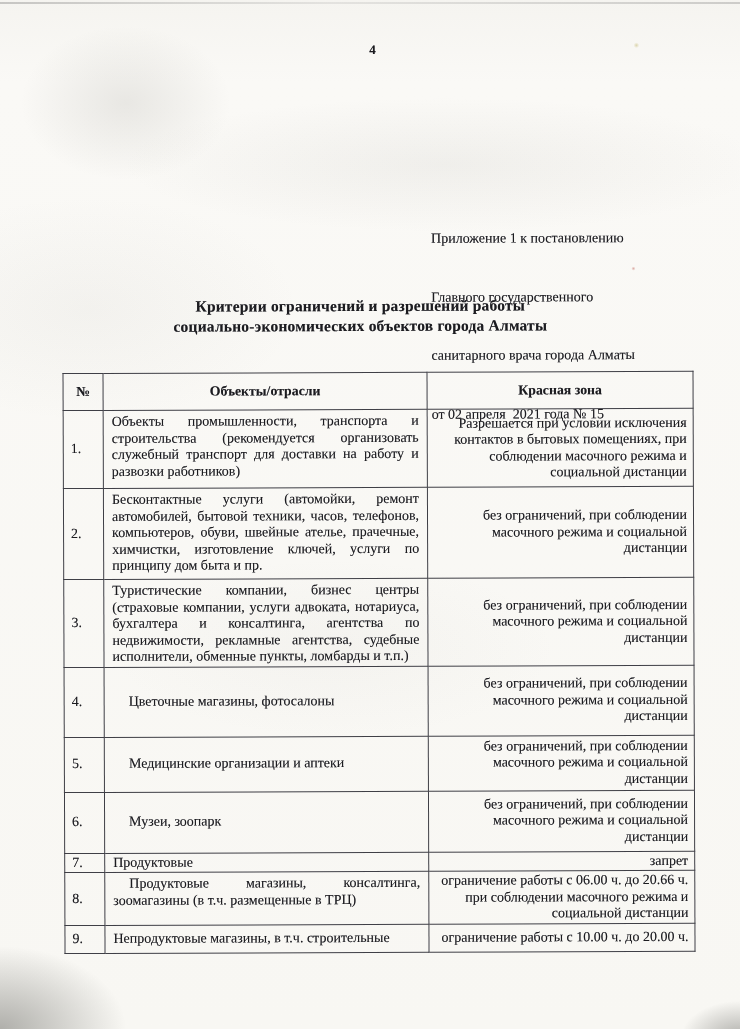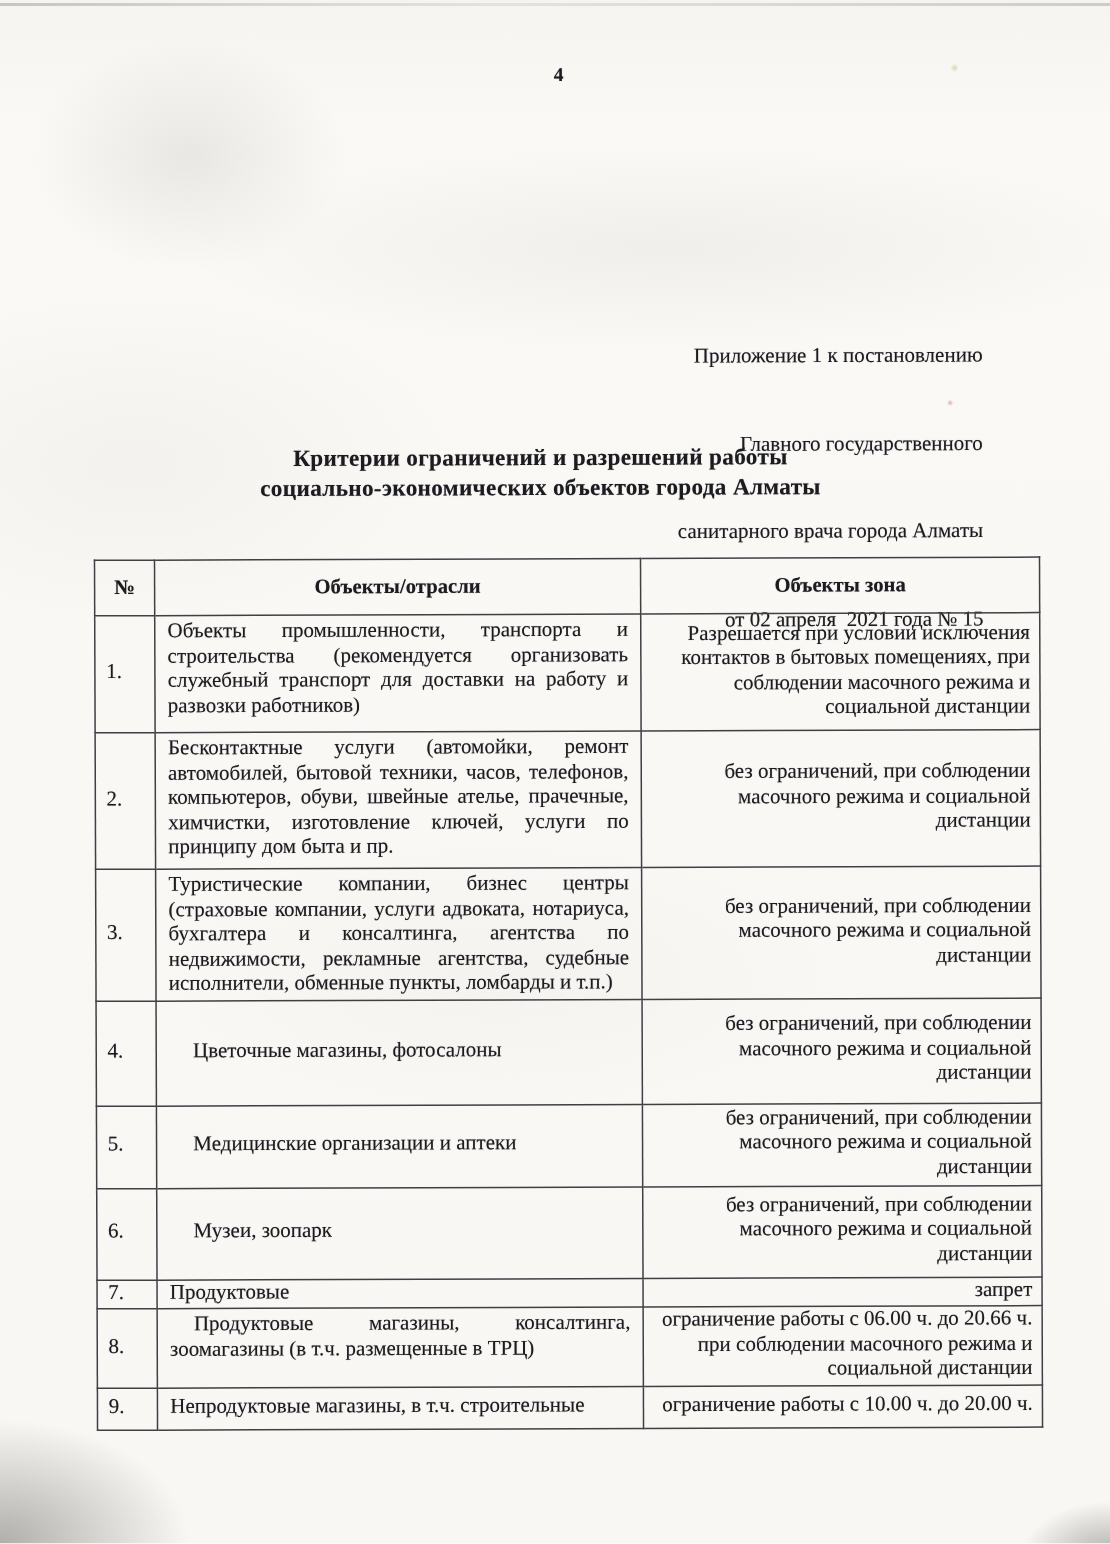--- a/index.html
+++ b/index.html
@@ -18,21 +18,21 @@
       linear-gradient(180deg,#f5f4f0 0%,#faf9f6 8%,#f8f7f3 100%);
   }
   .scan .txt{text-shadow:0 0 .6px rgba(28,28,42,.45);}
   .top-line{position:absolute;top:2px;left:0;width:100%;height:2px;
     background:linear-gradient(90deg,rgba(100,100,100,.32),rgba(125,125,125,.15) 45%,rgba(100,100,100,.28));}
   .tilt{position:absolute;inset:0;transform:rotate(-0.2deg);transform-origin:50% 50%;}
 
   .page-number{position:absolute;top:42px;left:0;width:748px;text-align:center;
     font-weight:bold;font-size:13px;}
 
-  .appendix{position:absolute;top:190px;left:416px;width:240px;text-align:right;
+  .appendix{position:absolute;top:190px;left:432px;width:240px;text-align:left;
     font-size:14px;line-height:19.5px;white-space:pre-wrap;}
 
   .doc-title{position:absolute;top:296px;left:0;width:722px;text-align:center;
     font-weight:bold;font-size:15.5px;line-height:20px;letter-spacing:.2px;}
 
   table.criteria{position:absolute;top:372px;left:63px;width:630px;
     border-collapse:collapse;table-layout:fixed;font-size:14px;line-height:16.5px;}
   .criteria col.c-num{width:40px;}
   .criteria col.c-obj{width:324px;}
   .criteria col.c-red{width:266px;}
@@ -72,21 +72,21 @@
     <table class="criteria txt">
       <colgroup>
           <col class="c-num">
           <col class="c-obj">
           <col class="c-red">
         </colgroup>
       <thead>
         <tr class="rh">
           <th>№</th>
           <th>Объекты/отрасли</th>
-          <th>Объекты зона</th>
+          <th>Красная зона</th>
         </tr>
       </thead>
       <tbody>
         <tr class="r1">
           <td class="num">1.</td>
           <td class="obj just vtop">Объекты промышленности, транспорта и строительства (рекомендуется организовать служебный транспорт для доставки на работу и развозки работников)</td>
           <td class="red">Разрешается при условии исключения контактов в бытовых помещениях, при соблюдении масочного режима и социальной дистанции</td>
         </tr>
         <tr class="r2">
           <td class="num">2.</td>

